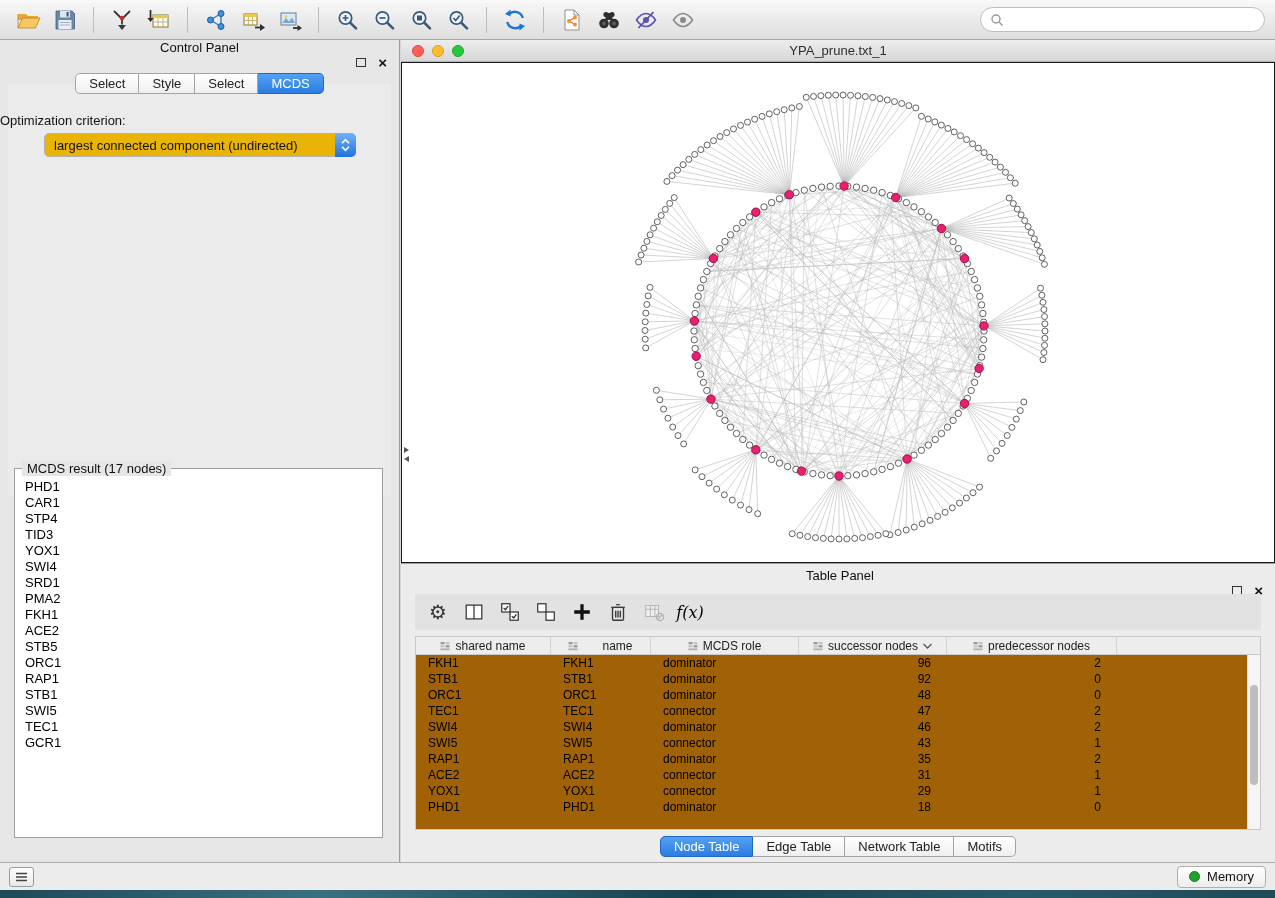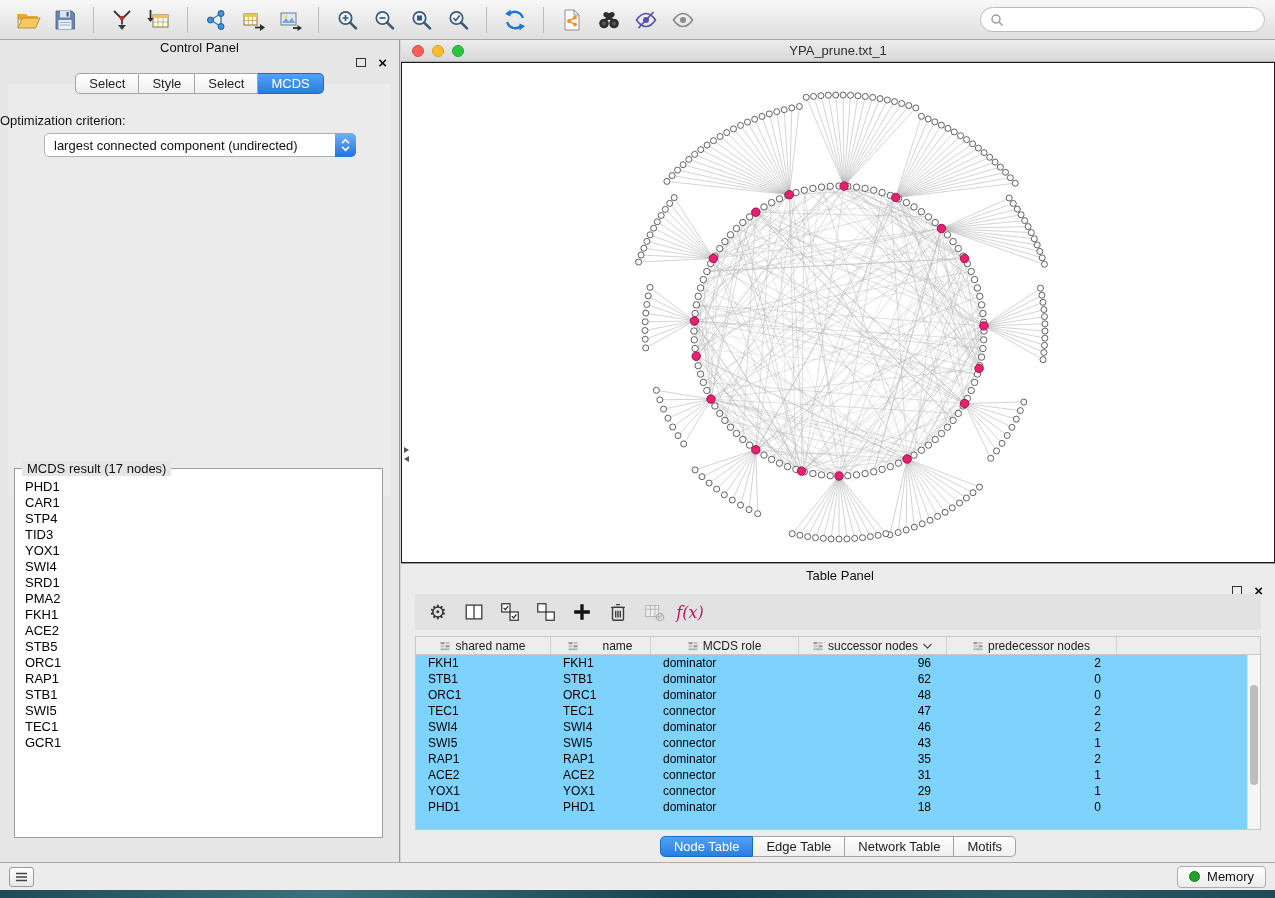--- a/index.html
+++ b/index.html
@@ -26,21 +26,21 @@
   .close-x { font-size: 15px; font-weight: bold; color: #111; line-height: 1; }
   .cp-inner { position: absolute; left: 8px; right: 8px; top: 44px; height: 412px; background: #ebebeb; }
   .tabs-row { position: absolute; left: 0; right: 0; top: 33px; display: flex; justify-content: center; z-index: 2; }
   .tab { font-size: 13px; height: 21px; display: flex; align-items: center; padding: 0 13px;
     border: 1px solid #a3a3a3; background: linear-gradient(#ffffff, #efefef); color: #222; }
   .tab + .tab { border-left: none; }
   .tab:first-child { border-radius: 5px 0 0 5px; }
   .tab:last-child { border-radius: 0 5px 5px 0; }
   .tab.active { background: linear-gradient(#54a1f4, var(--accent, #2a7de1)); color: #fff; border-color: #1d6ac6; }
   .opt-label { position: absolute; left: 0; right: 0; top: 73px; text-align: left; font-size: 13px; color: #111; }
-  .dropdown { position: absolute; left: 44px; top: 93px; width: 312px; height: 24px; background: #ffffff;
+  .dropdown { position: absolute; left: 44px; top: 93px; width: 312px; height: 24px; background: #eab308;
     border: 1px solid #b1b1b1; border-radius: 5px; display: flex; align-items: center;
     font-size: 13px; padding-left: 9px; color: #111; }
   .dd-cap { position: absolute; right: -1px; top: -1px; height: 24px; width: 21px; border-radius: 0 5px 5px 0;
     background: linear-gradient(#71b2fb, #2271dd); display: flex; align-items: center; justify-content: center; }
   .btn-row { position: absolute; left: 0; right: 0; top: 128px; display: flex; justify-content: center; gap: 13px; }
   .btn { font-size: 13px; height: 23px; padding: 0 15px; border: 1px solid #adadad; border-radius: 4px;
     background: linear-gradient(#ffffff, #ececec); color: #111; }
   .btn.focused { box-shadow: 0 0 0 3px rgba(77, 144, 254, .6); border-color: #76a7e8; }
   .result-box { position: absolute; left: 14px; right: 16px; top: 428px; bottom: 24px;
     border: 1px solid #9e9e9e; background: #fff; }
@@ -68,23 +68,23 @@
   
   .table-panel { position: absolute; left: 0; top: 523px; right: 0; height: 299px;
     background: #ececec; border-top: 1px solid #9a9a9a; }
   .tp-header { position: absolute; top: 4px; left: 16px; right: 12px; height: 22px;
     display: flex; align-items: center; font-size: 13px; color: #111; flex-direction: column; }
   .tp-toolbar { position: absolute; top: 30px; left: 14px; right: 14px; height: 36px; background: #e2e2e2;
     display: flex; align-items: center; gap: 6px; padding: 0 8px; }
   .ttb { width: 30px; height: 28px; border: none; background: transparent; display: flex;
     align-items: center; justify-content: center; padding: 0; }
   .gear-glyph { font-family: "DejaVu Sans", sans-serif; font-size: 20px; color: #333; line-height: 1; }
-  .fx { font-family: "DejaVu Serif", serif; font-style: italic; color: #be185d; font-size: 16px; }
+  .fx { font-family: "DejaVu Serif", serif; font-style: italic; color: #000000; font-size: 16px; }
   .tp-table { position: absolute; top: 72px; left: 14px; right: 14px; height: 194px;
-    background: #7dd3fc; border: 1px solid #c8c8c8; overflow: hidden; }
+    background: #a16207; border: 1px solid #c8c8c8; overflow: hidden; }
   .thead { display: flex; height: 18px; background: #ededed; border-bottom: 1px solid #c9c9c9;
     font-size: 12px; color: #222; }
   .th { display: flex; align-items: center; justify-content: center; gap: 5px;
     border-right: 1px solid #d2d2d2; position: relative; }
   .c1 { width: 135px; } .c2 { width: 100px; gap: 24px; } .c3 { width: 148px; } .c4 { width: 148px; } .c5 { width: 170px; }
   .cfill { flex: 1; border-right: none; }
   .trow { display: flex; height: 16px; font-size: 12px; align-items: center; color: #000; }
   .td { overflow: hidden; white-space: nowrap; }
   .td.txt { padding-left: 12px; }
   .td.num { text-align: right; padding-right: 16px; }
@@ -1107,21 +1107,21 @@
               <div class="td txt c1">FKH1</div>
               <div class="td txt c2">FKH1</div>
               <div class="td txt c3">dominator</div>
               <div class="td num c4">96</div>
               <div class="td num c5">2</div>
             </div>
             <div class="trow">
               <div class="td txt c1">STB1</div>
               <div class="td txt c2">STB1</div>
               <div class="td txt c3">dominator</div>
-              <div class="td num c4">62</div>
+              <div class="td num c4">92</div>
               <div class="td num c5">0</div>
             </div>
             <div class="trow">
               <div class="td txt c1">ORC1</div>
               <div class="td txt c2">ORC1</div>
               <div class="td txt c3">dominator</div>
               <div class="td num c4">48</div>
               <div class="td num c5">0</div>
             </div>
             <div class="trow">

